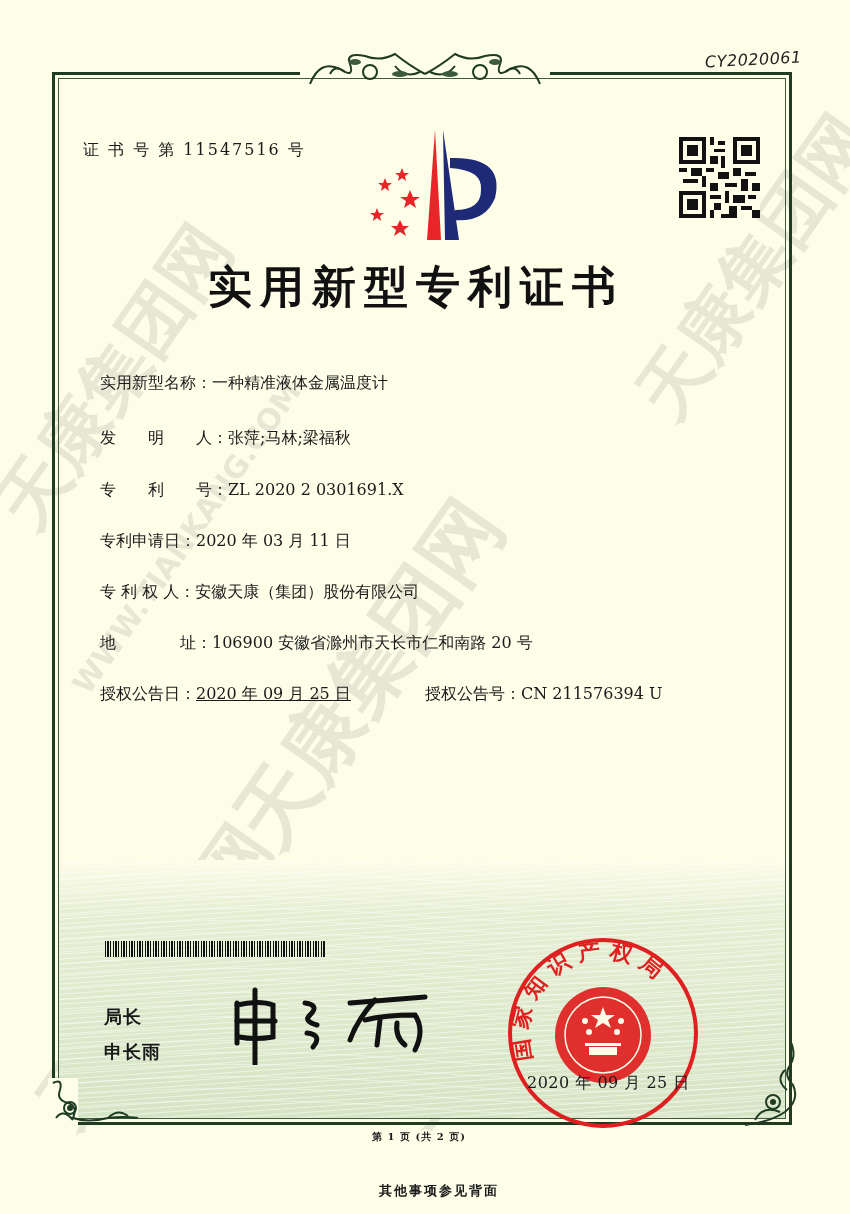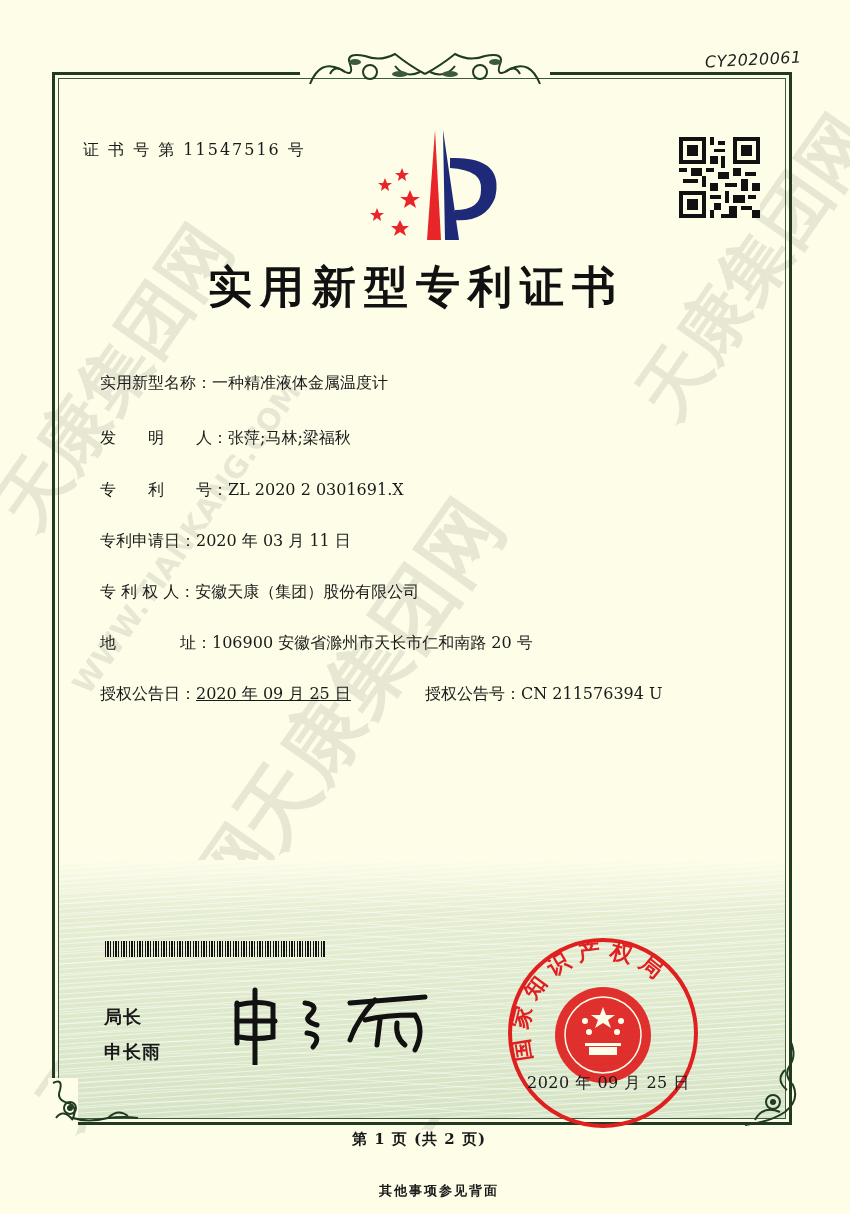--- a/index.html
+++ b/index.html
@@ -30,21 +30,21 @@
   .lbl{display:inline-block;}
   .para{position:absolute;left:100px;width:670px;font-size:14.5px;line-height:24px;letter-spacing:1.2px;
         text-align:justify;}
   .para p{margin:0;text-indent:32px;}
   .barcode{position:absolute;left:105px;top:941px;width:220px;height:16px;
       background:repeating-linear-gradient(90deg,#111 0,#111 1px,transparent 1px,transparent 2px,#111 2px,#111 4px,transparent 4px,transparent 5px,#111 5px,#111 6px,transparent 6px,transparent 8px);}
   .dir-label{position:absolute;left:104px;font-family:"DejaVu Sans",sans-serif;font-size:18px;font-weight:bold;letter-spacing:1px;}
   .signature{position:absolute;left:225px;top:985px;width:210px;height:80px;}
   .seal{position:absolute;left:505px;top:935px;width:196px;height:196px;}
   .seal-date{position:absolute;left:527px;top:1073px;font-size:16px;letter-spacing:0.5px;}
-  .pagenum{position:absolute;left:0;width:838px;top:1130px;text-align:center;font-size:15px;font-weight:bold;letter-spacing:1px;}
+  .pagenum{position:absolute;left:0;width:838px;top:1130px;text-align:center;font-size:10px;font-weight:bold;letter-spacing:1px;}
   .bottomnote{position:absolute;left:0;width:850px;top:1182px;text-align:center;font-size:13px;font-weight:bold;letter-spacing:2px;padding-left:14px;}
   .wm{position:absolute;font-family:"DejaVu Sans",sans-serif;font-weight:bold;color:rgba(120,120,110,.16);
       white-space:nowrap;pointer-events:none;}
 </style>
 </head>
 <body>
 
 <div class="wm" style="left:-60px;top:330px;font-size:70px;transform:rotate(-55deg);">天康集团网</div>
 <div class="wm" style="left:0px;top:520px;font-size:30px;transform:rotate(-55deg);">WWW.TIANKANG.COM</div>
 <div class="wm" style="left:580px;top:220px;font-size:70px;transform:rotate(-55deg);">天康集团网</div>

